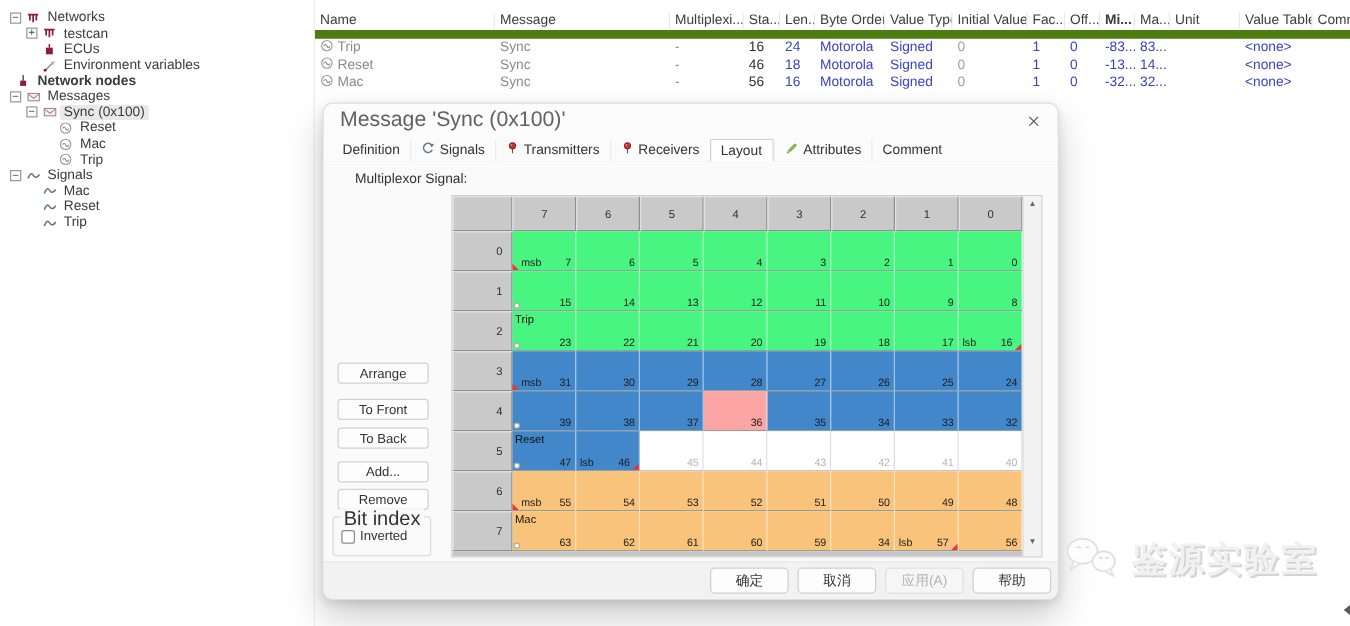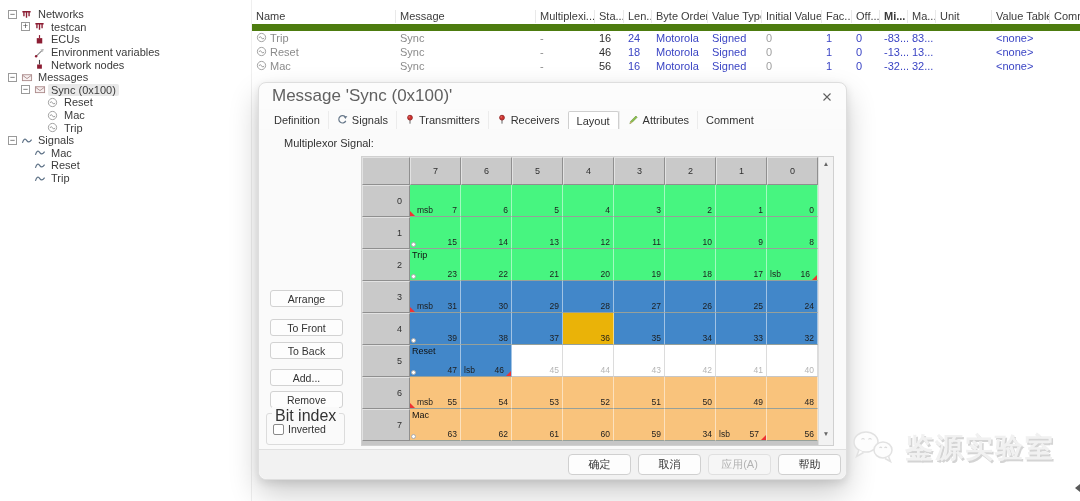--- a/index.html
+++ b/index.html
@@ -138,21 +138,21 @@
       <span class="slot"></span>
       <span class="tree-icon">
         <svg width="11" height="11" viewBox="0 0 12 12">
           <path d="M2.2 10.2 L10 2.6" stroke="#8a8a8a" stroke-width="1.2"></path>
           <path d="M10.4 2.2 l-3.6 0.6 3 3 z" fill="#bdbdbd"></path>
           <circle cx="2.3" cy="10.1" r="1.3" fill="#8c1d33"></circle>
         </svg>
       </span>
       <span class="tree-label">Environment variables</span>
     </div>
-    <div class="tree-row" style="padding-left: 21px;">
+    <div class="tree-row" style=" font-weight: bold;">
       <span class="slot"></span>
       <span class="tree-icon">
         <svg width="11" height="11" viewBox="0 0 12 12">
           <path d="M6 1 V6" stroke="#444" stroke-width="1.2"></path>
           <rect x="3.4" y="6" width="5.2" height="4.6" fill="#8c1d33"></rect>
         </svg>
       </span>
       <span class="tree-label">Network nodes</span>
     </div>
     <div class="tree-row" style="padding-left: 8px;">
@@ -302,21 +302,21 @@
         <span class="cell c-gray" style="width: 140px;">Sync</span>
         <span class="cell c-gray" style="width: 59px;">-</span>
         <span class="cell c-dark" style="width: 29px;">46</span>
         <span class="cell c-blue" style="width: 28px;">18</span>
         <span class="cell c-blue" style="width: 56px;">Motorola</span>
         <span class="cell c-blue" style="width: 54px;">Signed</span>
         <span class="cell c-lgray" style="width: 60px;">0</span>
         <span class="cell c-blue" style="width: 30px;">1</span>
         <span class="cell c-blue" style="width: 28px;">0</span>
         <span class="cell c-blue" style="width: 28px;">-13...</span>
-        <span class="cell c-blue" style="width: 28px;">13...</span>
+        <span class="cell c-blue" style="width: 28px;">14...</span>
         <span class="cell c-gray" style="width: 56px;"></span>
         <span class="cell c-blue" style="width: 58px;">&lt;none&gt;</span>
         <span class="cell c-gray" style="width: 30px;"></span>
       </div>
       <div class="t-row">
         <span class="cell name-cell c-gray" style="width: 144px;">
           <span><svg width="11" height="11" viewBox="0 0 12 12">
               <circle cx="6" cy="6" r="4.5" fill="#fff" stroke="#9a9a9a"></circle>
               <path d="M3.3 6.4 q1.35 -2.8 2.7 0 q1.35 2.8 2.7 0" fill="none" stroke="#8a8a8a"></path>
             </svg></span>
@@ -526,21 +526,21 @@
             <div class="g-cell" style="background: rgb(66, 135, 201);">
               <span class="bit-num">39</span>
               <span class="dot"></span>
             </div>
             <div class="g-cell" style="background: rgb(66, 135, 201);">
               <span class="bit-num">38</span>
             </div>
             <div class="g-cell" style="background: rgb(66, 135, 201);">
               <span class="bit-num">37</span>
             </div>
-            <div class="g-cell" style="background: #eab308;">
+            <div class="g-cell" style="background: #fca5a5;">
               <span class="bit-num">36</span>
             </div>
             <div class="g-cell" style="background: rgb(66, 135, 201);">
               <span class="bit-num">35</span>
             </div>
             <div class="g-cell" style="background: rgb(66, 135, 201);">
               <span class="bit-num">34</span>
             </div>
             <div class="g-cell" style="background: rgb(66, 135, 201);">
               <span class="bit-num">33</span>

